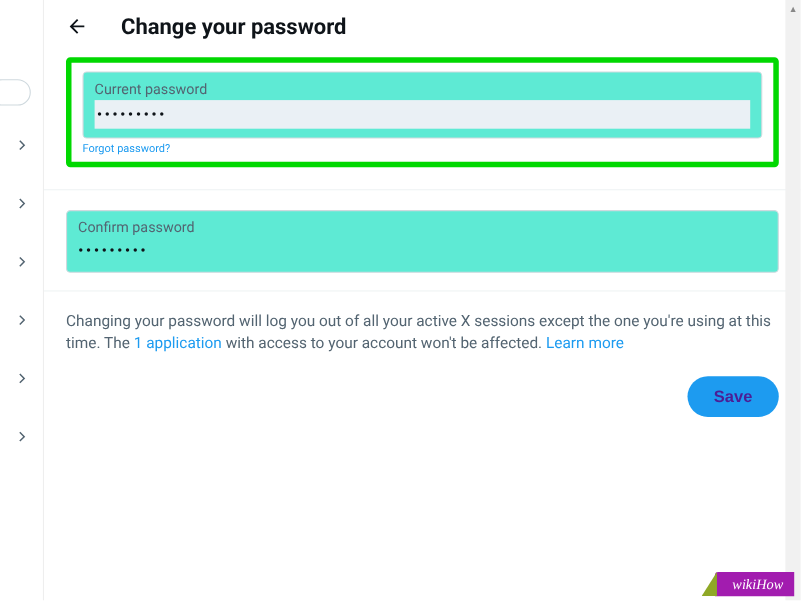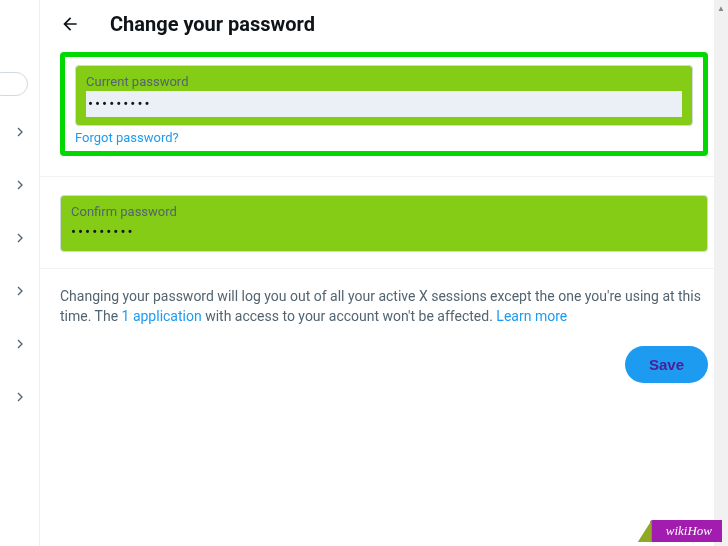--- a/index.html
+++ b/index.html
@@ -85,21 +85,21 @@
       border: 5px solid #00d800;
       border-radius: 4px;
       padding: 8px 10px 6px 10px;
       margin-bottom: 20px;
     }
     .input-group {
       border: 1px solid #cfd9de;
       border-radius: 4px;
       padding: 8px 10px;
       margin-bottom: 16px;
-      background: #84cc16;
+      background: #5eead4;
     }
     .input-group.highlighted {
       border: 1px solid #cfd9de;
       margin-bottom: 4px;
     }
     .input-label {
       font-size: 13px;
       color: #536471;
       margin-bottom: 2px;
     }
@@ -112,21 +112,21 @@
       background: #eaf0f5;
       color: #0f1419;
       letter-spacing: 2px;
       font-family: inherit;
     }
     .input-field.plain {
       background: transparent;
       padding: 2px 0;
     }
     .forgot-link {
-      font-size: 13px;
+      font-size: 10px;
       color: #1d9bf0;
       cursor: pointer;
       margin-top: 2px;
     }
     .divider {
       height: 1px;
       background: #eff3f4;
       margin: 0 -20px 18px -20px;
     }
     .info-text {

